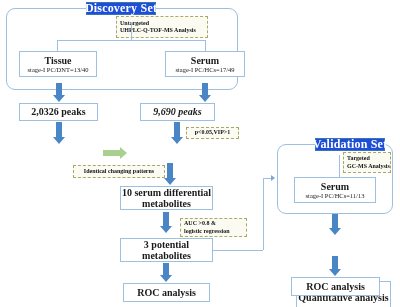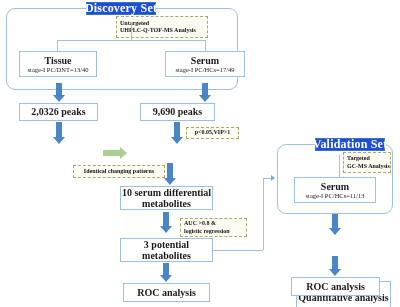--- a/index.html
+++ b/index.html
@@ -163,21 +163,21 @@
 
   <div class="fat-arrow-down" style="left:198px; top:83px; width:14px; height:19px;">
     <div class="shaft" style="width:6px; height:12px;"></div>
     <div class="head"></div>
   </div>
 
   <div class="abs box one-line" style="left:19px; top:103px; width:79px; height:18px;">
     <span>2,0326 peaks</span>
   </div>
 
-  <div class="abs box one-line" style="left:140px; top:103px; width:75px; height:18px;">
+  <div class="abs box one-line" style="left:140px; top:103px; width:75px; height:18px;font-style:italic;">
     <span>9,690 peaks</span>
   </div>
 
   <div class="fat-arrow-down" style="left:52px; top:122px; width:14px; height:22px;">
     <div class="shaft" style="width:6px; height:15px;"></div>
     <div class="head"></div>
   </div>
 
   <div class="fat-arrow-down" style="left:170px; top:122px; width:14px; height:22px;">
     <div class="shaft" style="width:6px; height:15px;"></div>

